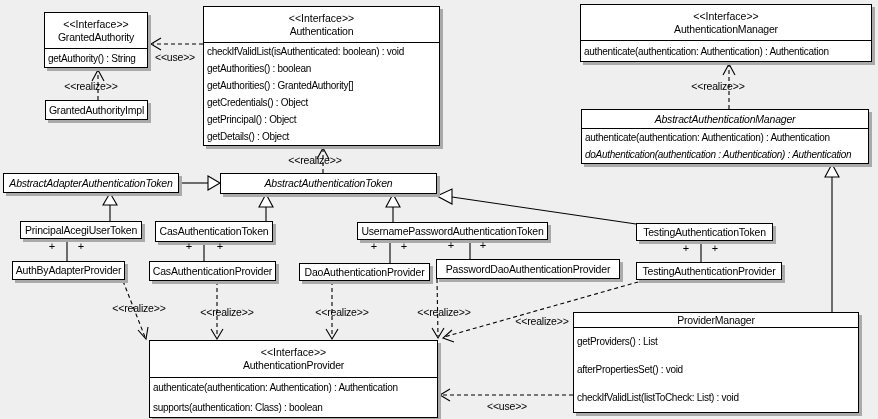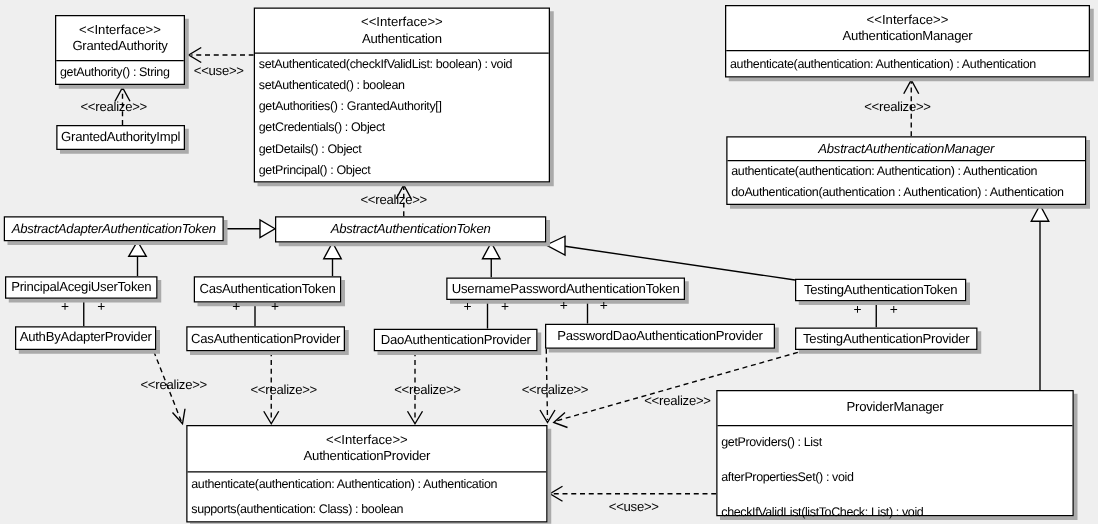--- a/index.html
+++ b/index.html
@@ -16,21 +16,21 @@
   }
   .hd{border-bottom:1px solid #000;display:flex;flex-direction:column;
       justify-content:center;align-items:center;box-sizing:border-box;}
   .st{font-size:10.5px;line-height:13px;white-space:nowrap;}
   .nm{font-size:10.5px;line-height:13px;letter-spacing:-0.2px;white-space:nowrap;}
   .abstract .nm{font-style:italic;text-align:right;}
   .single{display:flex;align-items:center;justify-content:center;}
   .methods{display:flex;flex-direction:column;}
   .m{flex:1;font-size:10px;letter-spacing:-0.3px;padding-left:3px;
      white-space:nowrap;display:flex;align-items:center;}
-  .m.it{}
+  .m.it{font-style:italic;}
   .elabel{
     position:absolute;z-index:3;transform:translate(-50%,-50%);
     font-size:10.5px;letter-spacing:-0.2px;white-space:nowrap;
   }
   .plus{
     position:absolute;z-index:3;transform:translate(-50%,-50%);
     font-size:11px;
   }
 </style>
 </head>
@@ -142,26 +142,26 @@
 <div class="box single" style="left:45px;top:100px;width:103px;height:20px">
   <div class="nm">GrantedAuthorityImpl</div>
 </div>
 
 <div class="box" style="left:203px;top:6px;width:237px;height:140px">
   <div class="hd" style="height:36px">
     <div class="st">&lt;&lt;Interface&gt;&gt;</div>
     <div class="nm">Authentication</div>
   </div>
   <div class="methods" style="height:102px">
-    <div class="m">setAuthenticated(checkIfValidList: boolean) : void</div>
-    <div class="m">setAuthenticated() : boolean</div>
+    <div class="m">checkIfValidList(isAuthenticated: boolean) : void</div>
+    <div class="m">getAuthorities() : boolean</div>
     <div class="m">getAuthorities() : GrantedAuthority[]</div>
     <div class="m">getCredentials() : Object</div>
+    <div class="m">getPrincipal() : Object</div>
     <div class="m">getDetails() : Object</div>
-    <div class="m">getPrincipal() : Object</div>
   </div>
 </div>
 
 <div class="box" style="left:580px;top:4px;width:292px;height:58px">
   <div class="hd" style="height:36px">
     <div class="st">&lt;&lt;Interface&gt;&gt;</div>
     <div class="nm">AuthenticationManager</div>
   </div>
   <div class="methods" style="height:20px">
     <div class="m">authenticate(authentication: Authentication) : Authentication</div>
@@ -179,21 +179,21 @@
 </div>
 
 <div class="box single abstract" style="left:3px;top:173px;width:176px;height:20px">
   <div class="nm">AbstractAdapterAuthenticationToken</div>
 </div>
 
 <div class="box single abstract" style="left:220px;top:173px;width:217px;height:21px">
   <div class="nm">AbstractAuthenticationToken</div>
 </div>
 
-<div class="box single" style="left:4px;top:221px;width:122px;height:18px">
+<div class="box single" style="left:20px;top:221px;width:122px;height:18px">
   <div class="nm">PrincipalAcegiUserToken</div>
 </div>
 
 <div class="box single" style="left:155px;top:221px;width:118px;height:21px">
   <div class="nm">CasAuthenticationToken</div>
 </div>
 
 <div class="box single" style="left:357px;top:222px;width:191px;height:18px">
   <div class="nm">UsernamePasswordAuthenticationToken</div>
 </div>
@@ -227,21 +227,21 @@
     <div class="st">&lt;&lt;Interface&gt;&gt;</div>
     <div class="nm">AuthenticationProvider</div>
   </div>
   <div class="methods" style="height:39px">
     <div class="m">authenticate(authentication: Authentication) : Authentication</div>
     <div class="m">supports(authentication: Class) : boolean</div>
   </div>
 </div>
 
 <div class="box" style="left:573px;top:312px;width:286px;height:101px">
-  <div class="hd single" style="height:28px">
+  <div class="hd single" style="height:15px">
     <div class="nm">ProviderManager</div>
   </div>
   <div class="methods" style="height:83px">
     <div class="m">getProviders() : List</div>
     <div class="m">afterPropertiesSet() : void</div>
     <div class="m">checkIfValidList(listToCheck: List) : void</div>
   </div>
 </div>
 
 <div class="elabel" style="left:175px;top:57px">&lt;&lt;use&gt;&gt;</div>

